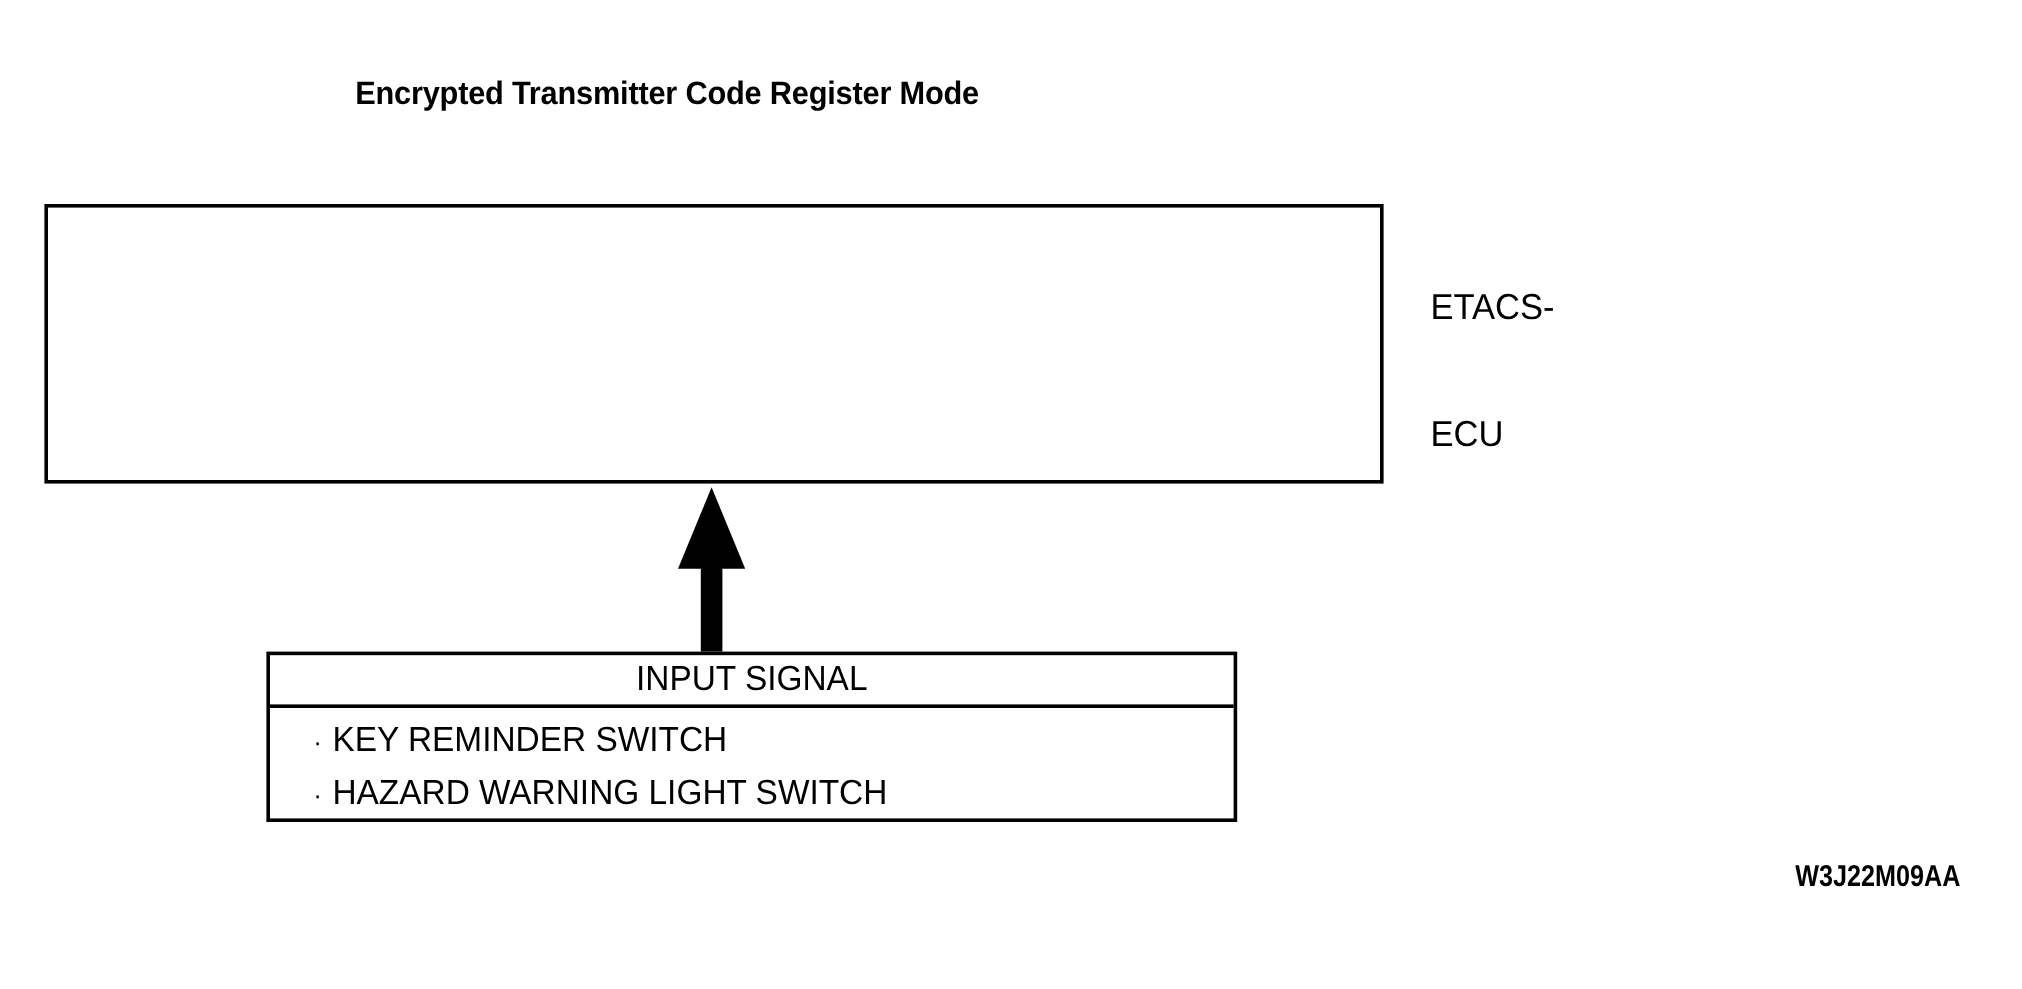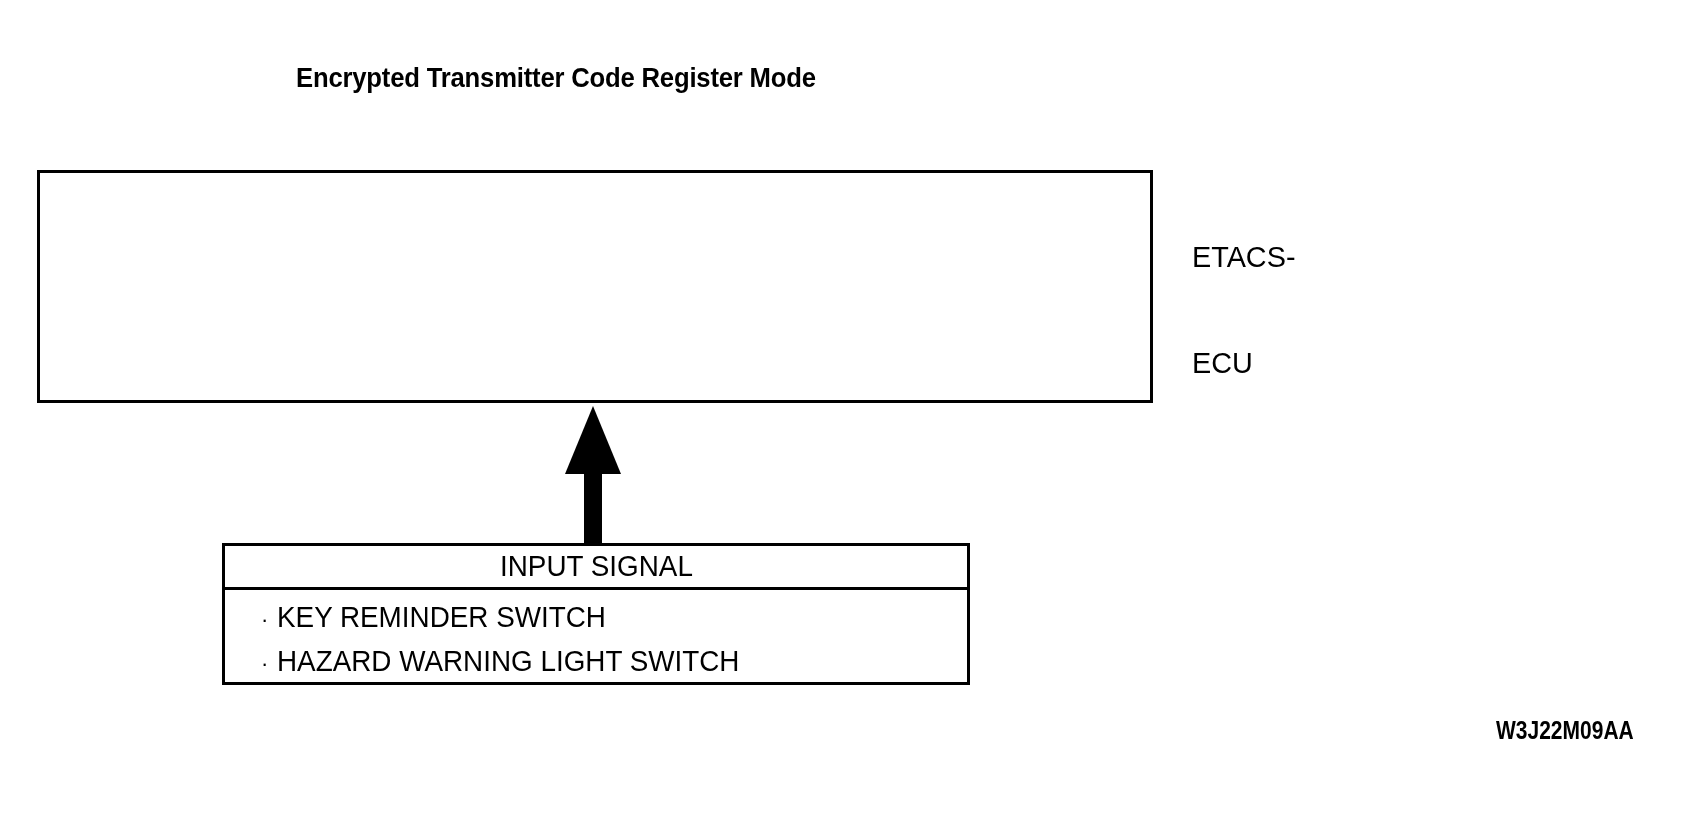--- a/index.html
+++ b/index.html
@@ -89,21 +89,21 @@
     width: 18px;
     height: 80px;
     background: #000000;
   }
 
   
   .input-box {
     position: absolute;
     left: 222px;
     top: 543px;
-    width: 748px;
+    width: 809px;
     height: 142px;
     border: 3px solid #000000;
     box-sizing: border-box;
     background: #ffffff;
   }
   .input-header {
     height: 44px;
     border-bottom: 3px solid #000000;
     box-sizing: border-box;
     display: flex;

